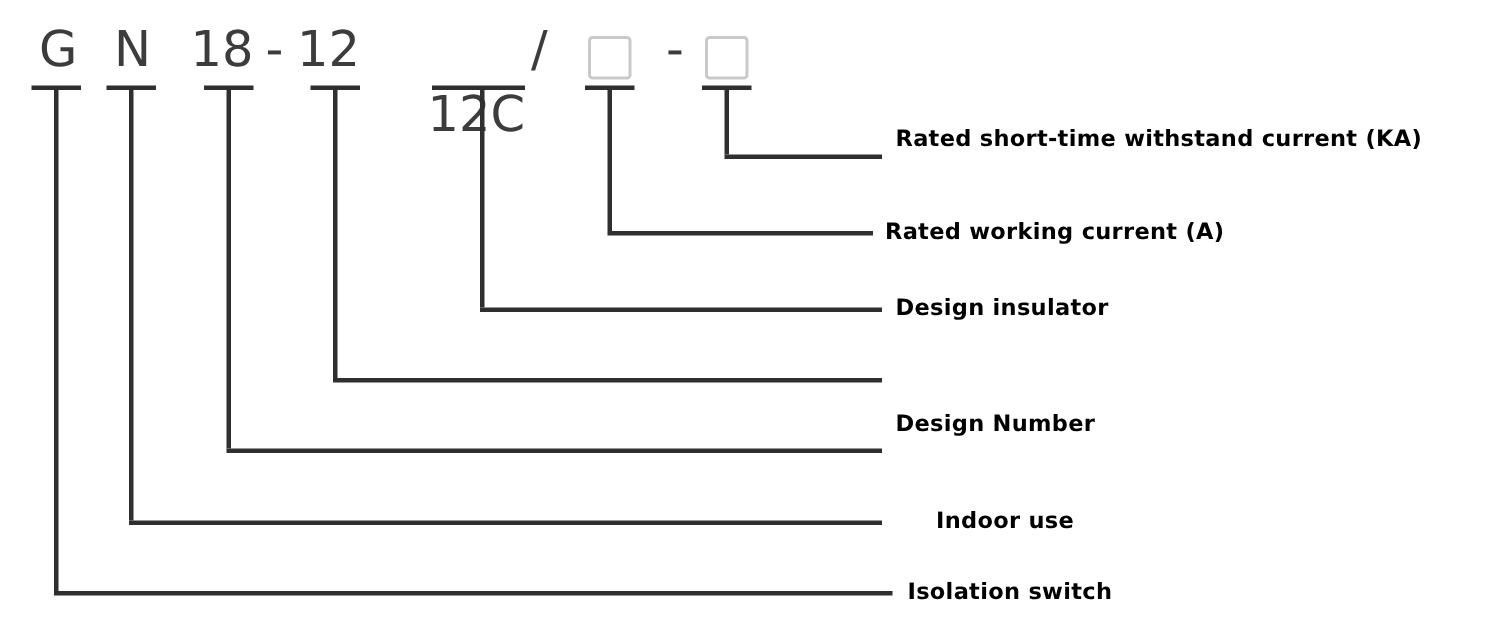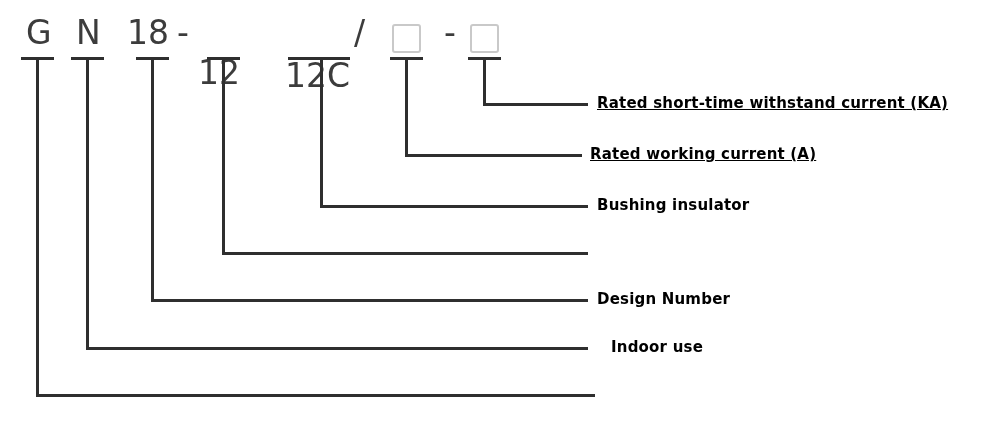--- a/index.html
+++ b/index.html
@@ -68,45 +68,46 @@
 </style>
 </head>
 <body>
 
 <div id="diagram">
 
 <div class="code-char" style="left: 26px; top: 16px;">G</div>
     <div class="code-char" style="left: 76px; top: 16px;">N</div>
     <div class="code-char" style="left: 127px; top: 16px;">18</div>
     <div class="code-char" style="left: 177px; top: 16px;">-</div>
-    <div class="code-char" style="left: 198px; top: 16px; margin-top: 40px;">12</div>
+    <div class="code-char" style="left: 198px; top: 16px;">12</div>
     <div class="code-char" style="left: 285px; top: 16px; margin-top: 43px;">12C</div>
     <div class="code-char" style="left: 354px; top: 16px;">/</div>
     <div class="code-char" style="left: 444px; top: 16px;">-</div>
     <div class="code-box" style="left: 392px; top: 24px; width: 29px; height: 29px;"></div>
     <div class="code-box" style="left: 470px; top: 24px; width: 29px; height: 29px;"></div>
     <div class="seg-underline" style="left: 21px; top: 57px; width: 33px;"></div>
     <div class="lead-v" style="left: 36px; top: 60px; height: 334px;"></div>
     <div class="lead-h" style="left: 36px; top: 394px; width: 559px;"></div>
+    <div class="lead-label" style="left: 605px; top: 387px;">Isolation switch</div>
     <div class="seg-underline" style="left: 71px; top: 57px; width: 33px;"></div>
     <div class="lead-v" style="left: 86px; top: 60px; height: 287px;"></div>
     <div class="lead-h" style="left: 86px; top: 347px; width: 502px;"></div>
-    <div class="lead-label" style="left: 611px; top: 340px;">Indoor use</div>
+    <div class="lead-label" style="left: 624px; top: 340px;">Indoor use</div>
     <div class="seg-underline" style="left: 136px; top: 57px; width: 33px;"></div>
     <div class="lead-v" style="left: 151px; top: 60px; height: 239px;"></div>
     <div class="lead-h" style="left: 151px; top: 299px; width: 437px;"></div>
-    <div class="lead-label" style="left: 597px; top: 292px; text-align: right;">Design Number</div>
+    <div class="lead-label" style="left: 597px; top: 275px; text-align: right;">Design Number</div>
     <div class="seg-underline" style="left: 207px; top: 57px; width: 33px;"></div>
     <div class="lead-v" style="left: 222px; top: 60px; height: 192px;"></div>
     <div class="lead-h" style="left: 222px; top: 252px; width: 366px;"></div>
     <div class="seg-underline" style="left: 288px; top: 57px; width: 62px;"></div>
     <div class="lead-v" style="left: 320px; top: 60px; height: 145px;"></div>
     <div class="lead-h" style="left: 320px; top: 205px; width: 268px;"></div>
-    <div class="lead-label" style="left: 597px; top: 198px;">Bushing insulator</div>
+    <div class="lead-label" style="left: 597px; top: 198px;">Design insulator</div>
     <div class="seg-underline" style="left: 390px; top: 57px; width: 33px;"></div>
     <div class="lead-v" style="left: 405px; top: 60px; height: 94px;"></div>
     <div class="lead-h" style="left: 405px; top: 154px; width: 177px;"></div>
-    <div class="lead-label" style="left: 590px; top: 147px; text-decoration: underline;">Rated working current (A)</div>
+    <div class="lead-label" style="left: 590px; top: 147px;">Rated working current (A)</div>
     <div class="seg-underline" style="left: 468px; top: 57px; width: 33px;"></div>
     <div class="lead-v" style="left: 483px; top: 60px; height: 43px;"></div>
     <div class="lead-h" style="left: 483px; top: 103px; width: 105px;"></div>
-    <div class="lead-label" style="left: 597px; top: 96px; text-decoration: underline;">Rated short-time withstand current (KA)</div>
+    <div class="lead-label" style="left: 597px; top: 85px;">Rated short-time withstand current (KA)</div>
   </div>
 
 </body></html>

